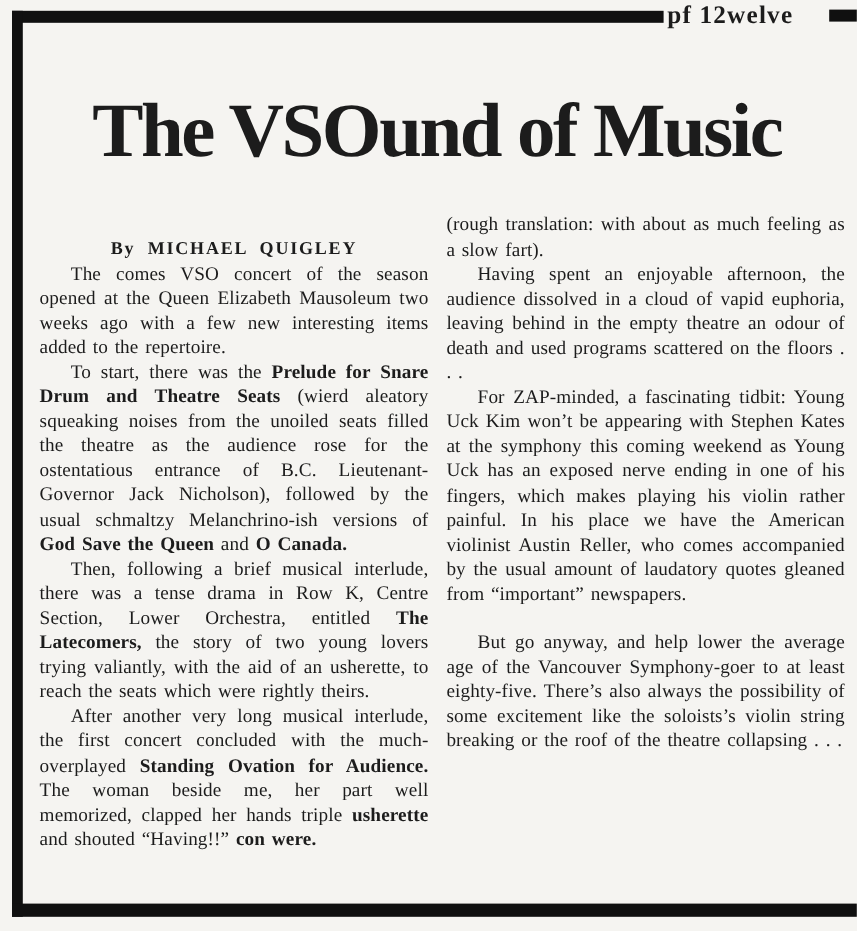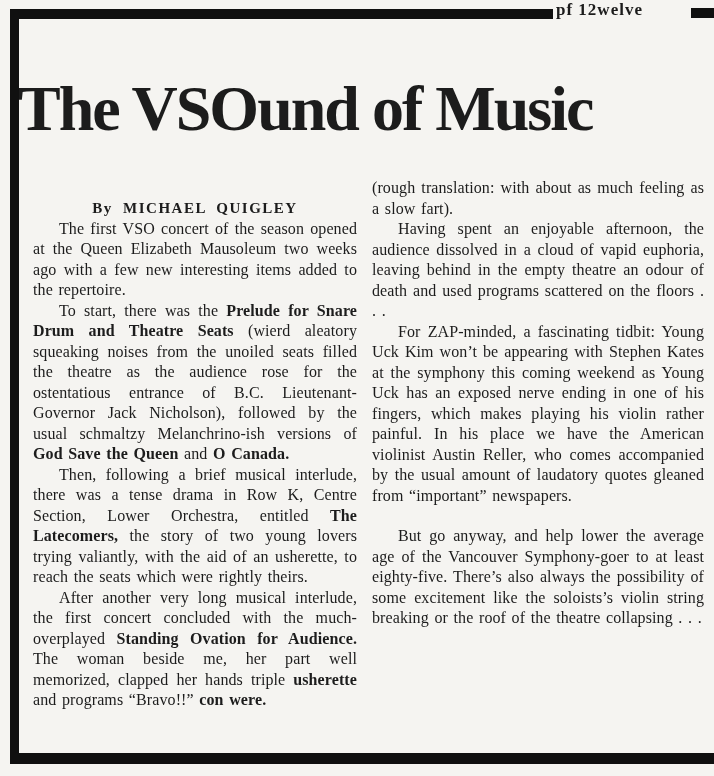--- a/index.html
+++ b/index.html
@@ -15,27 +15,27 @@
 
   
   .bar { position: absolute; background: var(--bar, #101010); z-index: 5; }
   .frame-top       { left: 10px;  top: 9px;   width: 543px; height: 10px; }
   .frame-top-right { left: 691px; top: 8px;   width: 23px;  height: 10px; }
   .frame-left      { left: 10px;  top: 9px;   width: 9px;   height: 755px; }
   .frame-bottom    { left: 10px;  top: 753px; width: 704px; height: 11px; }
 
   .page-label {
     position: absolute; left: 556px; top: 0px;
-    font-size: 17px; font-weight: bold; letter-spacing: 1px;
+    font-size: 21px; font-weight: bold; letter-spacing: 1px;
     white-space: nowrap; z-index: 6;
   }
 
   .title {
     position: absolute; left: 18px; top: 72px; width: 692px;
-    margin: 0; 
+    margin: 0; text-align: center;
     font-size: 64px; font-weight: bold; letter-spacing: -2px;
     white-space: nowrap;
   }
 
   .col {
     position: absolute; z-index: 1;
     font-size: 16px; line-height: 20.5px;
     text-align: justify;
     letter-spacing: 0.1px; word-spacing: 1.5px;
   }
@@ -62,24 +62,24 @@
   <div class="bar frame-left"></div>
   <div class="bar frame-bottom"></div>
 
   <div class="page-label">pf 12welve</div>
 
   <h1 class="title">The VSOund of Music</h1>
 
   <div class="col col-left">
     <div class="byline">By MICHAEL QUIGLEY</div>
     <div>
-        <p class="para indent"><span>The first VSO concert of the season opened at the Queen Elizabeth Mausoleum two weeks ago with a few new interesting items added to the repertoire.</span></p>
+        <p class="para indent"><span>The comes VSO concert of the season opened at the Queen Elizabeth Mausoleum two weeks ago with a few new interesting items added to the repertoire.</span></p>
         <p class="para indent"><span>To start, there was the </span><span class="bold">Prelude for Snare Drum and Theatre Seats</span><span> (wierd aleatory squeaking noises from the unoiled seats filled the theatre as the audience rose for the ostentatious entrance of B.C. Lieutenant-Governor Jack Nicholson), followed by the usual schmaltzy Melanchrino-ish versions of </span><span class="bold">God Save the Queen</span><span> and </span><span class="bold">O Canada.</span></p>
         <p class="para indent"><span>Then, following a brief musical interlude, there was a tense drama in Row K, Centre Section, Lower Orchestra, entitled </span><span class="bold">The Latecomers,</span><span> the story of two young lovers trying valiantly, with the aid of an usherette, to reach the seats which were rightly theirs.</span></p>
-        <p class="para indent"><span>After another very long musical interlude, the first concert concluded with the much-overplayed </span><span class="bold">Standing Ovation for Audience.</span><span> The woman beside me, her part well memorized, clapped her hands triple </span><span class="bold">usherette</span><span> and programs “Bravo!!” </span><span class="bold">con were.</span></p>
+        <p class="para indent"><span>After another very long musical interlude, the first concert concluded with the much-overplayed </span><span class="bold">Standing Ovation for Audience.</span><span> The woman beside me, her part well memorized, clapped her hands triple </span><span class="bold">usherette</span><span> and shouted “Having!!” </span><span class="bold">con were.</span></p>
       </div>
   </div>
 
   <div class="col col-right">
       <p class="para"><span>(rough translation: with about as much feeling as a slow fart).</span></p>
       <p class="para indent"><span>Having spent an enjoyable afternoon, the audience dissolved in a cloud of vapid euphoria, leaving behind in the empty theatre an odour of death and used programs scattered on the floors . . .</span></p>
       <p class="para indent"><span>For ZAP-minded, a fascinating tidbit: Young Uck Kim won’t be appearing with Stephen Kates at the symphony this coming weekend as Young Uck has an exposed nerve ending in one of his fingers, which makes playing his violin rather painful. In his place we have the American violinist Austin Reller, who comes accompanied by the usual amount of laudatory quotes gleaned from “important” newspapers.</span></p>
       <p class="para indent space-before"><span>But go anyway, and help lower the average age of the Vancouver Symphony-goer to at least eighty-five. There’s also always the possibility of some excitement like the soloists’s violin string breaking or the roof of the theatre collapsing . . .</span></p>
     </div>
 

